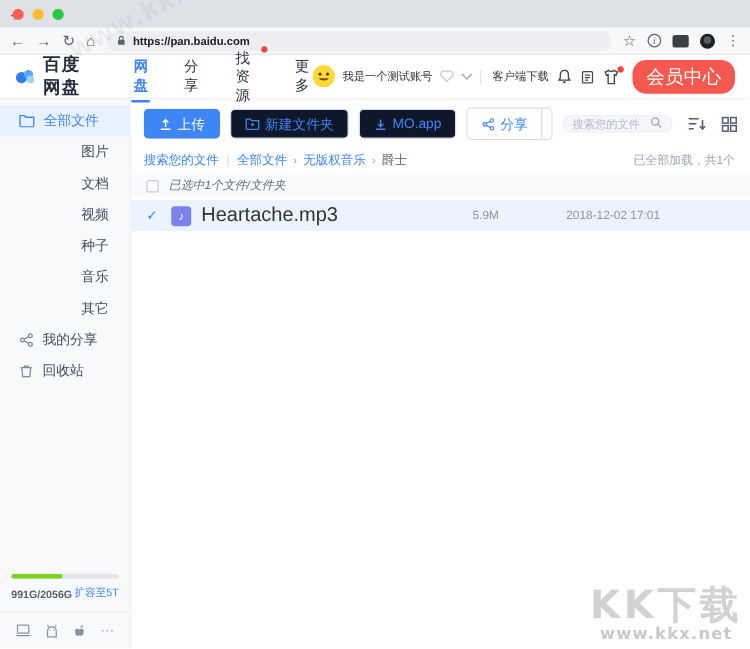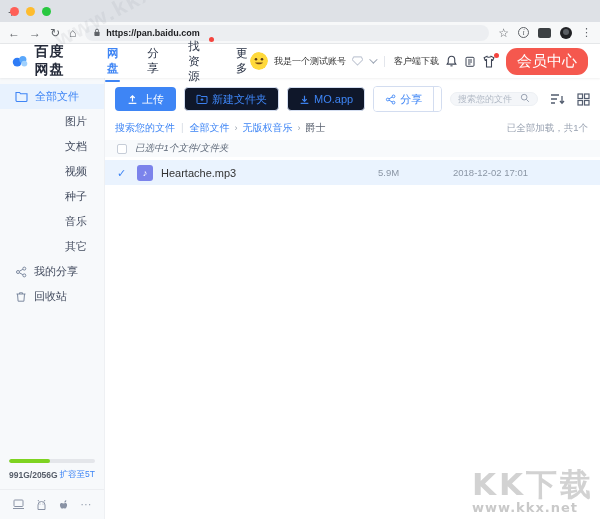--- a/index.html
+++ b/index.html
@@ -110,25 +110,25 @@
   .select-bar{display:flex;align-items:center;gap:8px;height:17px;padding:0 12px;background:#f8fafc;}
   .cb{width:10px;height:10px;border:1px solid #c6cdd8;border-radius:2px;background:#fff;cursor:pointer;flex:none}
   .select-text{font-size:9.5px;color:#5f6a7a;font-style:italic;}
   .file-row{display:flex;align-items:center;height:25px;background:var(--selected-row);
        padding:0 12px;margin-top:3px;cursor:pointer;}
   .file-check{width:10px;height:10px;color:var(--accent);font-size:11px;line-height:10px;flex:none;cursor:pointer}
   .file-check::before{content:"✓";font-weight:bold;}
   .audio-ic{width:16px;height:16px;border-radius:3px;background:var(--audio-icon);color:#fff;
        display:flex;align-items:center;justify-content:center;font-size:9px;margin:0 8px 0 10px;flex:none}
   .audio-ic::before{content:"♪";}
-  .file-name{font-size:11px;color:#333;flex:1;min-width:0;}
+  .file-name{font-size:16px;color:#333;flex:1;min-width:0;}
   .file-size{width:75px;font-size:9.5px;color:#8b96a5;flex:none}
   .file-date{width:135px;font-size:9.5px;color:#8b96a5;flex:none}
   
-  .watermark{position:absolute;right:6px;bottom:4px;pointer-events:none;}
+  .watermark{position:absolute;right:6px;bottom:4px;text-align:center;pointer-events:none;}
   .wm-title{font-family:"DejaVu Sans",sans-serif;font-size:31px;font-weight:900;color:#d2d2d2;letter-spacing:3px;line-height:1;}
   .wm-site{font-family:"DejaVu Sans",sans-serif;font-size:13px;font-weight:bold;color:#c9c9c9;letter-spacing:1px;}
 </style>
 </head>
 <body>
 
 <div class="tabbar">
   <div class="diag-mark">www.kkx.net</div>
   <div class="lights">
     <span class="light r"></span>

